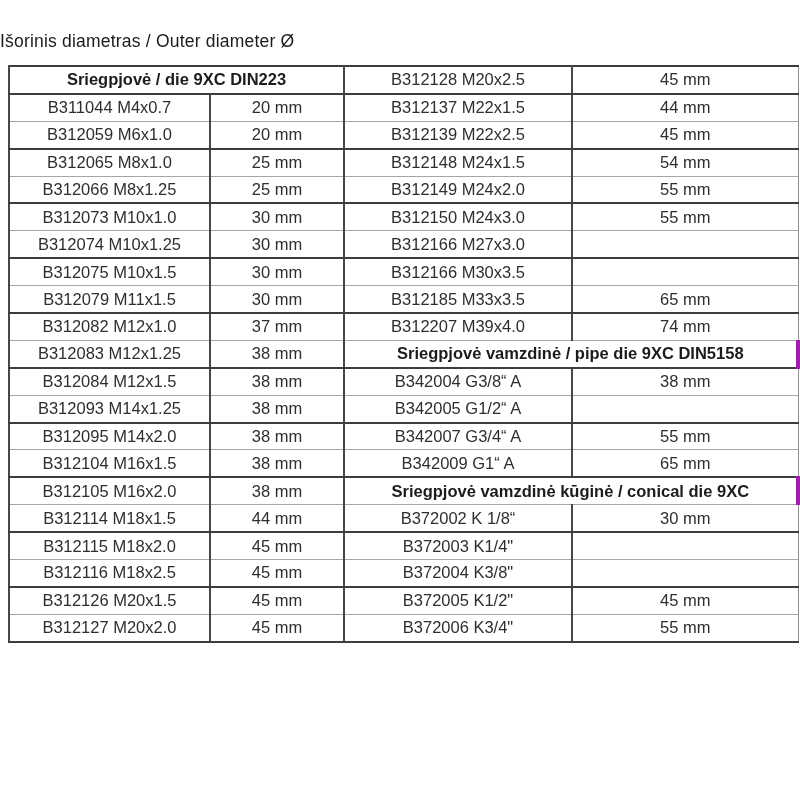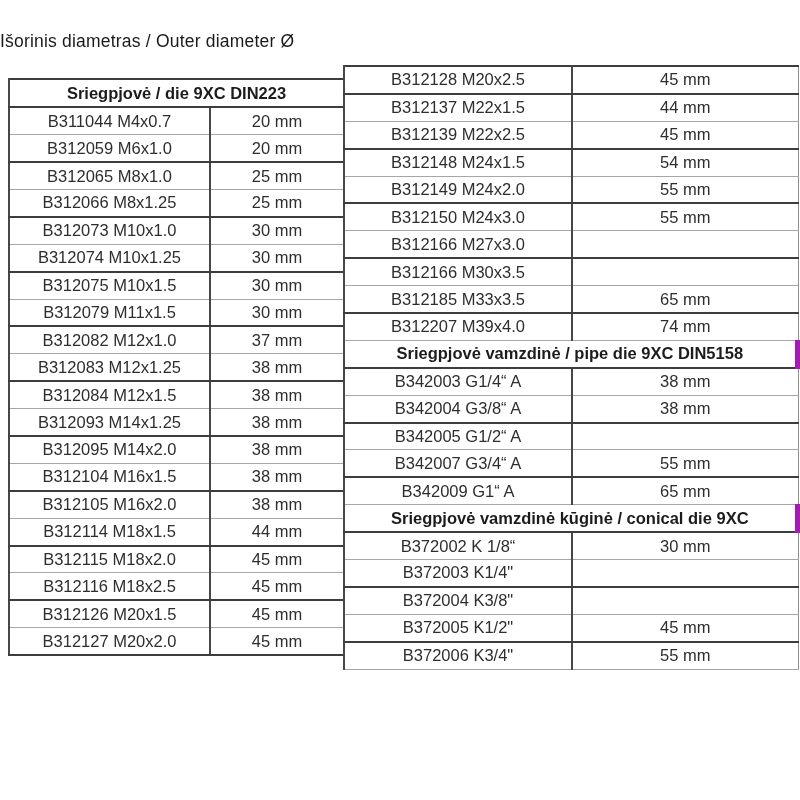--- a/index.html
+++ b/index.html
@@ -38,21 +38,21 @@
     text-align:center;
     vertical-align:middle;
     font-size:16.5px;
     color:#2e2e2e;
     white-space:nowrap;
     overflow:hidden;
     border-left:2px solid #474747;
   }
   table.left-tbl td:last-child{border-right:none;}
   table.right-tbl td:last-child{border-right:1px solid #8f8f8f;}
-  table.right-tbl td.hdr{border-right:7px solid #a21caf;}
+  table.right-tbl td.hdr{border-right:5px solid #a21caf;}
   tr:nth-child(odd) td{border-bottom:2px solid #3d3d3d;}
   tr:nth-child(even) td{border-bottom:1px solid #a6a6a6;}
   td.hdr{
     font-weight:bold;
     color:#1c1c1c;
     font-size:16.5px;
   }
 </style>
 </head>
 <body>
@@ -196,24 +196,20 @@
             <td>65 mm</td>
           </tr>
           <tr>
             <td>B312207 M39x4.0</td>
             <td>74 mm</td>
           </tr>
           <tr>
             <td colspan="2" class="hdr">Sriegpjovė vamzdinė / pipe die 9XC DIN5158</td>
           </tr>
           <tr>
-            <td>B342003 G1/4“ A</td>
-            <td>38 mm</td>
-          </tr>
-          <tr>
             <td>B342004 G3/8“ A</td>
             <td>38 mm</td>
           </tr>
           <tr>
             <td>B342005 G1/2“ A</td>
             <td></td>
           </tr>
           <tr>
             <td>B342007 G3/4“ A</td>
             <td>55 mm</td>

